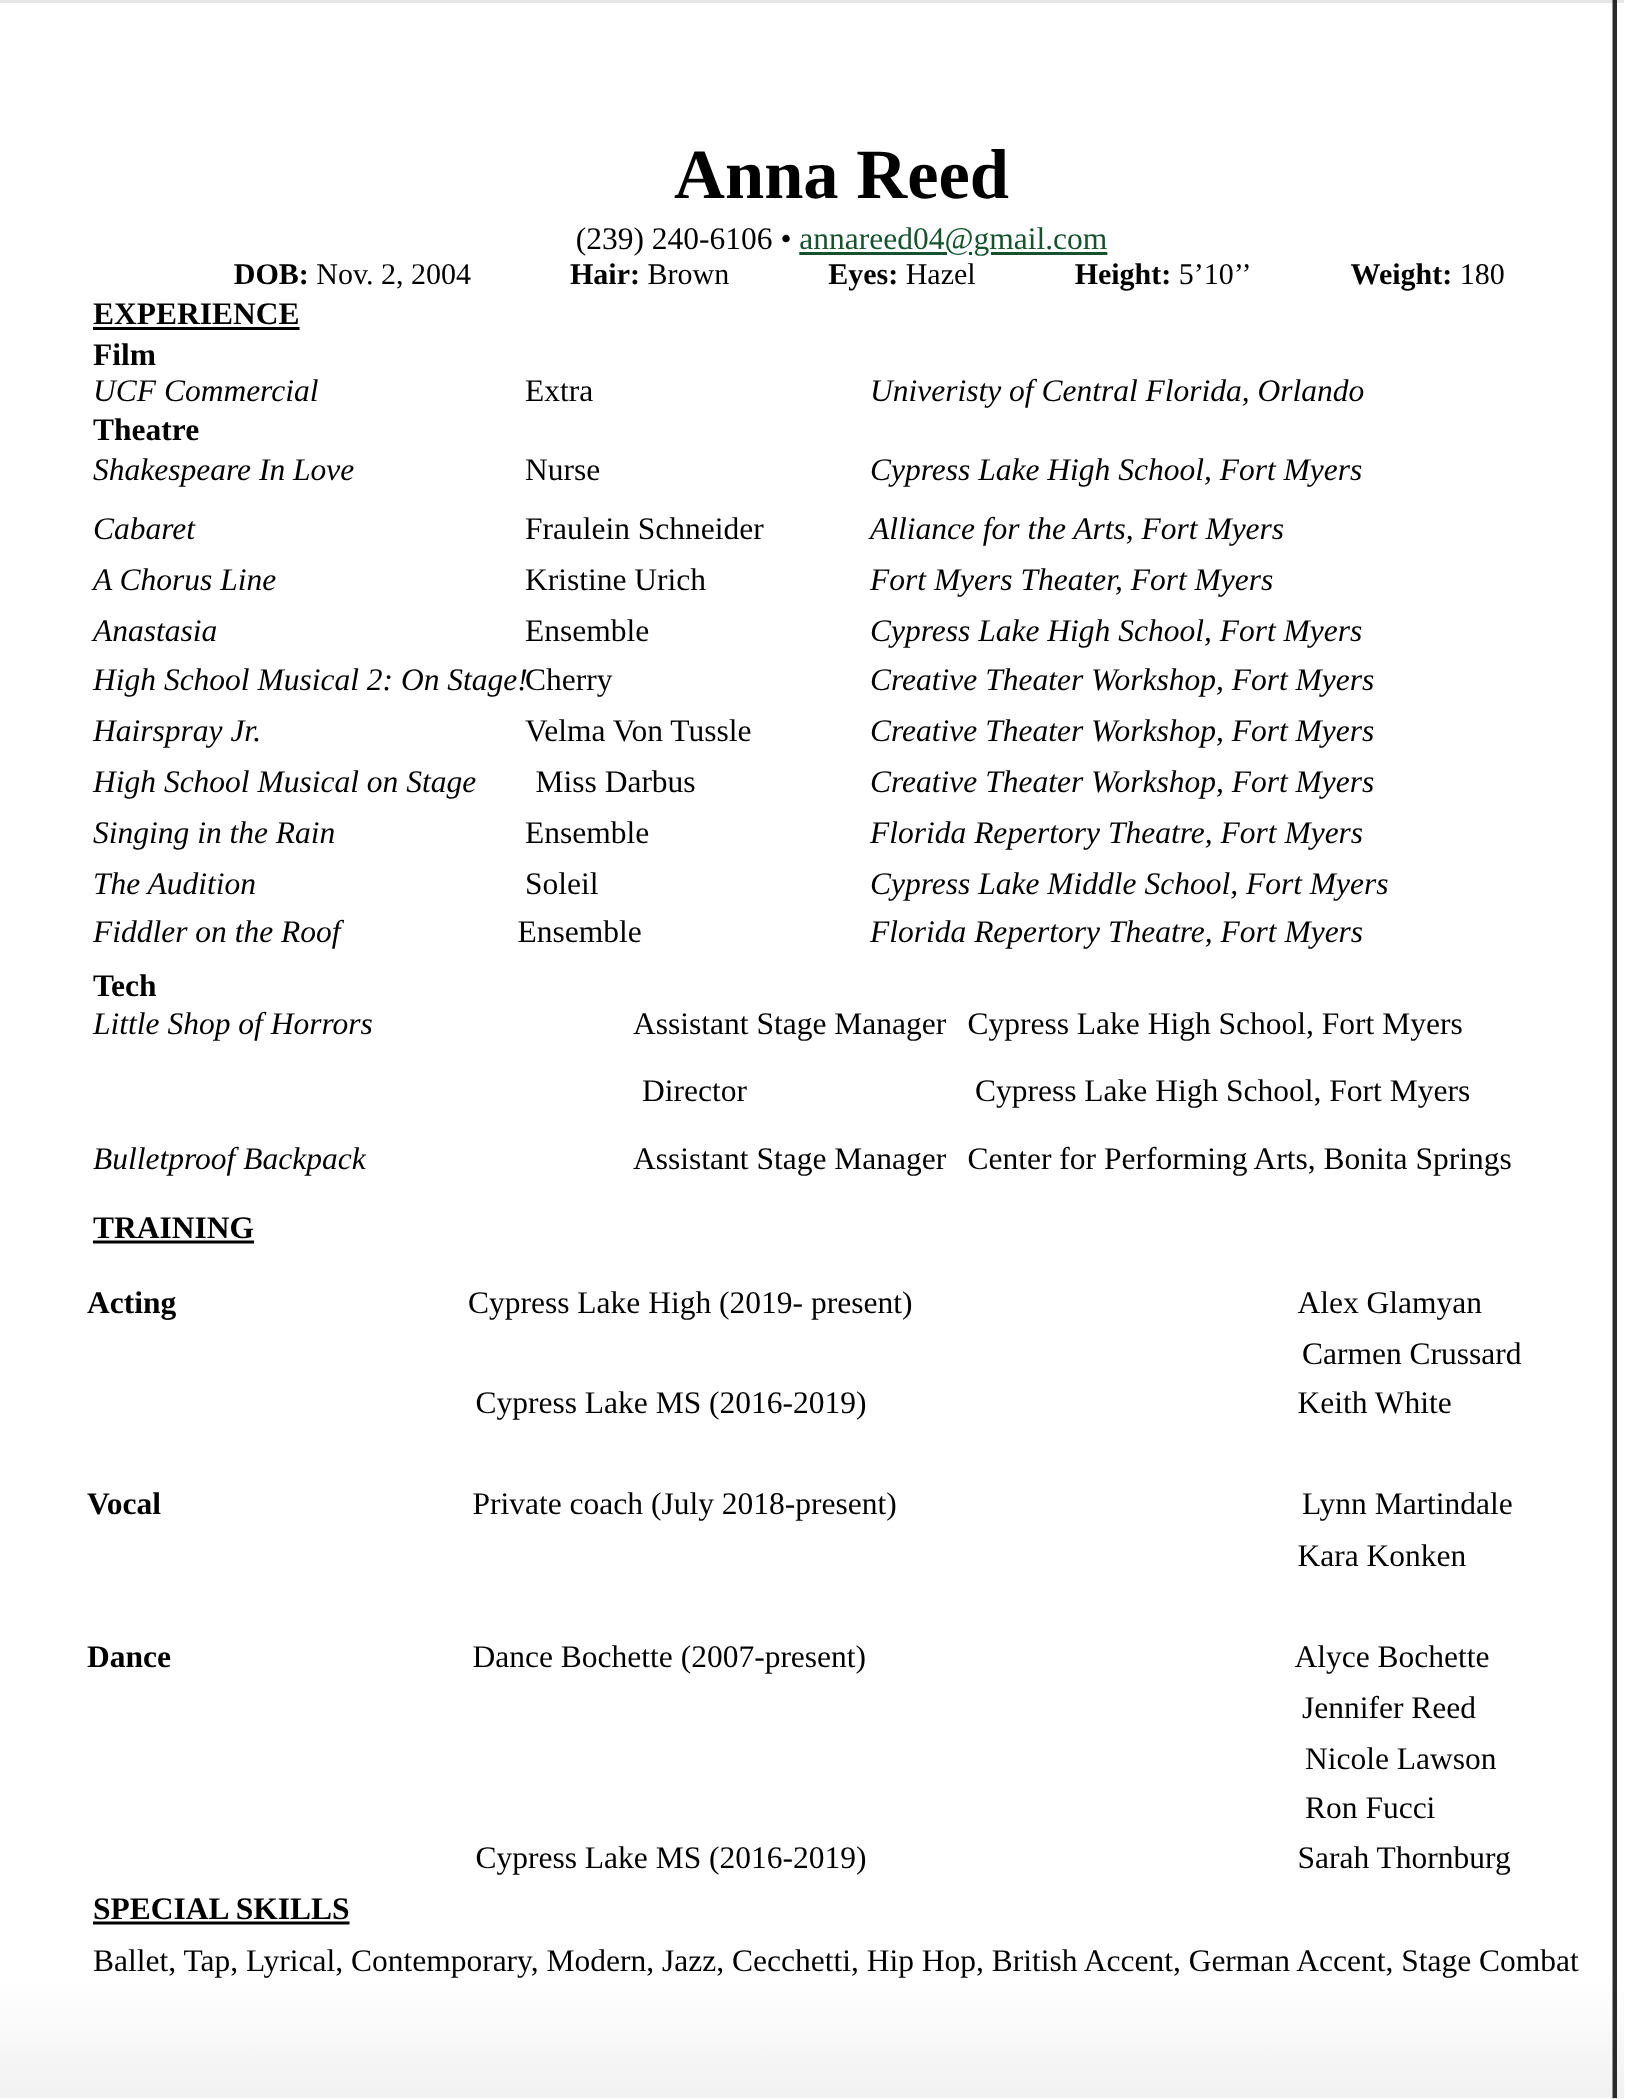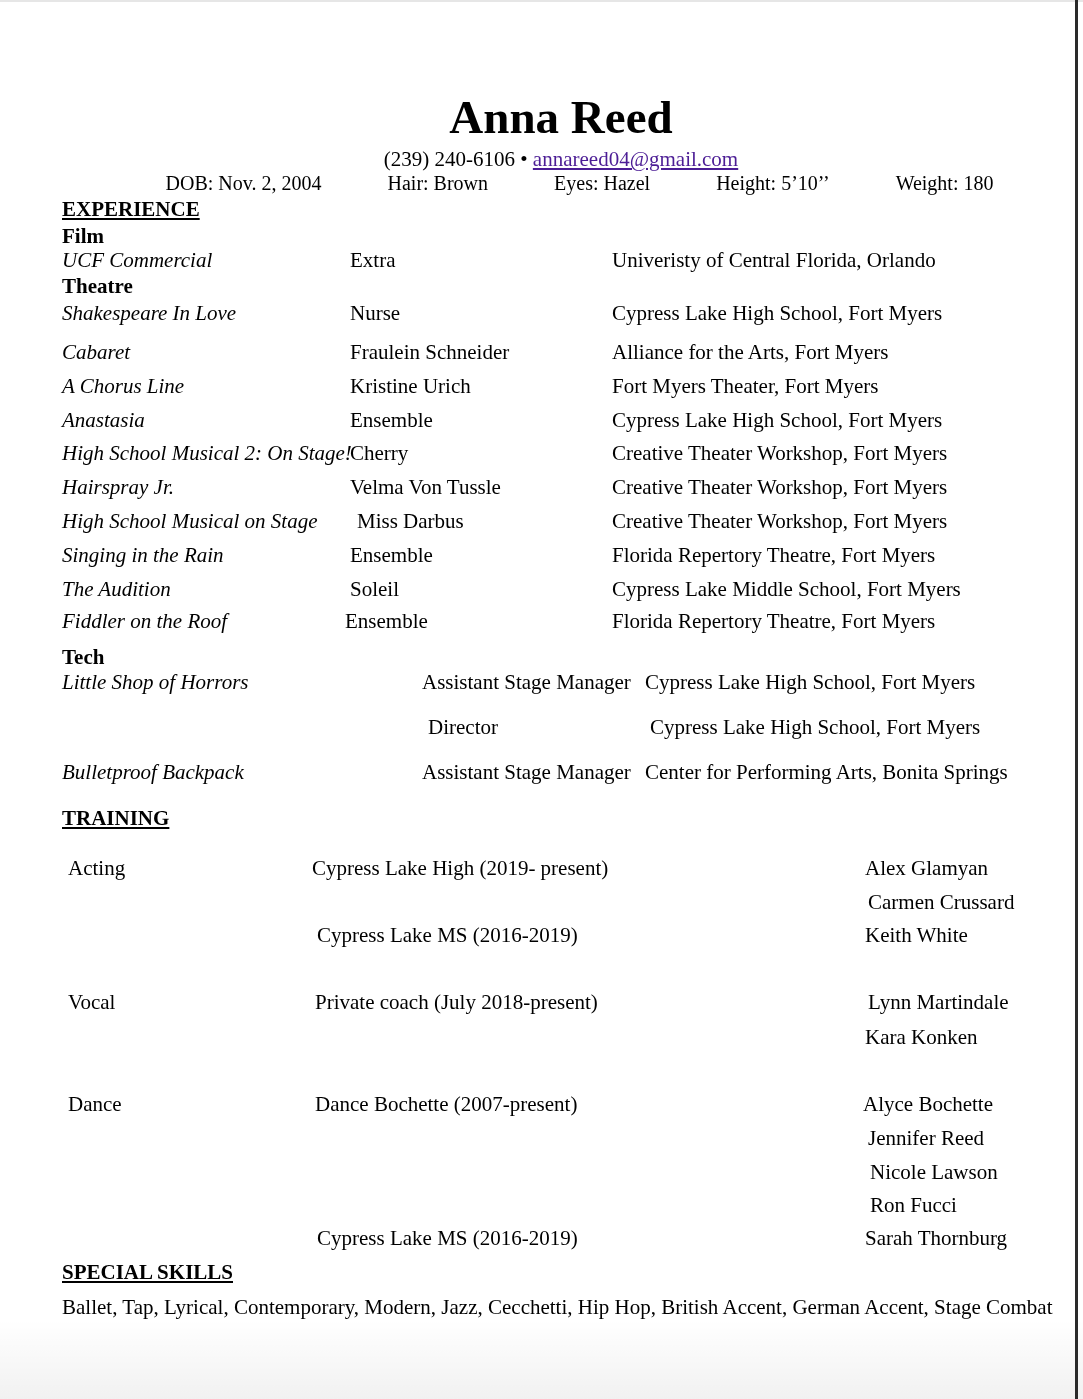--- a/index.html
+++ b/index.html
@@ -12,37 +12,37 @@
     overflow:hidden;
   }
   .top-edge{position:absolute;top:0;left:0;width:100%;height:2px;background:#e6e6e6;}
   .right-edge{position:absolute;top:0;left:1075px;width:3px;height:100%;background:#2a2a2a;}
   .bottom-shade{position:absolute;left:0;bottom:0;width:100%;height:80px;
     background:linear-gradient(to bottom, rgba(0,0,0,0), rgba(0,0,0,0.055));pointer-events:none;}
 
   .center-band{position:absolute;left:62px;width:998px;text-align:center;}
   .name{top:92px;font-size:47px;font-weight:bold;line-height:50px;}
   .contact{top:147px;font-size:21px;line-height:24px;}
-  .contact a{color:#4c1d95;}
+  .contact a{color:#14532d;}
   .vitals{top:171px;font-size:20px;line-height:24px;}
   .vitals .pair{margin:0 12px;white-space:nowrap;}
-  .vitals .lbl{font-weight:normal;margin-left:37px;}
+  .vitals .lbl{font-weight:bold;margin-left:37px;}
 
   .sec-head{position:absolute;left:62px;font-size:21px;font-weight:bold;
     text-decoration:underline;line-height:24px;white-space:nowrap;}
   .sub-head{position:absolute;left:62px;font-size:21px;font-weight:bold;line-height:24px;white-space:nowrap;}
 
   .row{position:absolute;left:0;width:952px;height:26px;font-size:21px;line-height:24px;}
   .cell{position:absolute;top:0;white-space:nowrap;}
   .exp-c1{left:62px;font-style:italic;}
   .exp-c2{left:350px;text-align:center;}
-  .exp-c3{left:612px;}
+  .exp-c3{left:580px;font-style:italic;}
   .tech-c2{left:422px;}
   .tech-c3{left:645px;}
-  .tr-c1{left:68px;font-weight:normal;}
+  .tr-c1{left:58px;font-weight:bold;}
   .tr-c2{left:312px;}
   .tr-c3{left:865px;}
   .skills-text{position:absolute;left:62px;font-size:21px;line-height:25px;white-space:nowrap;}
 </style>
 </head>
 <body>
 
 <div id="page">
   <div class="top-edge"></div>
 

